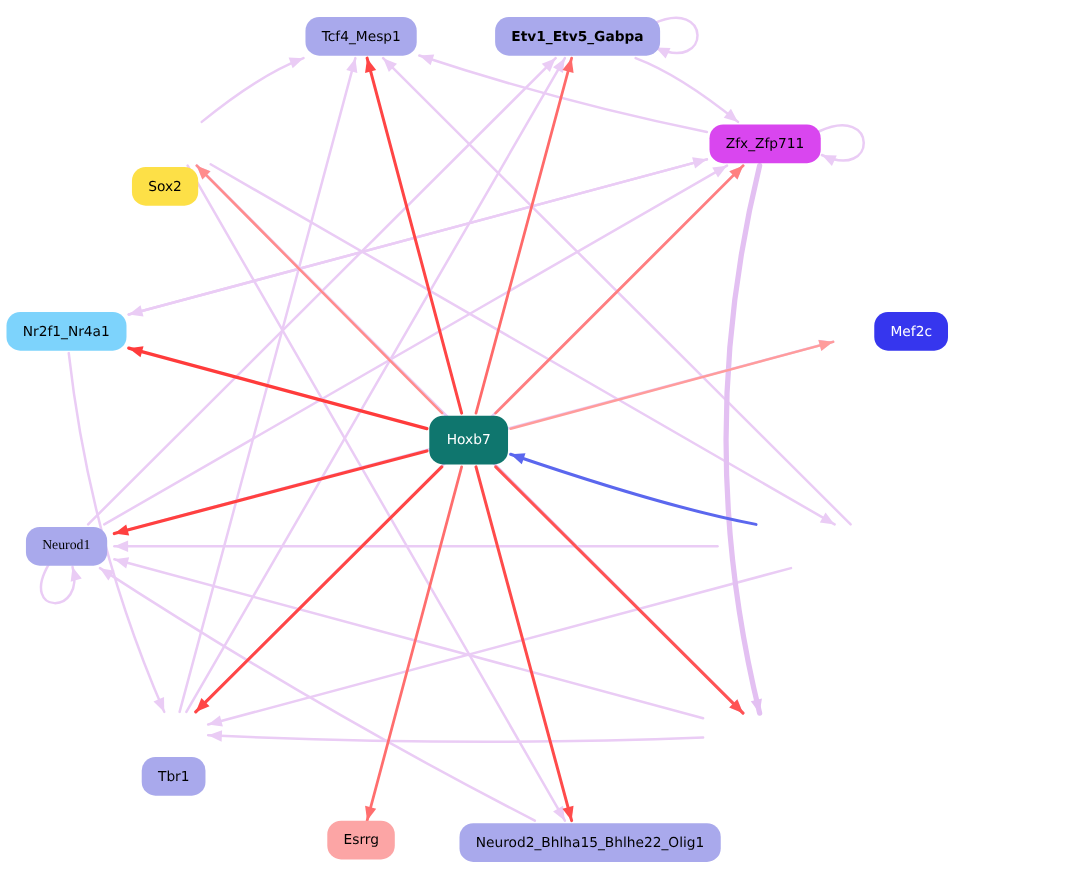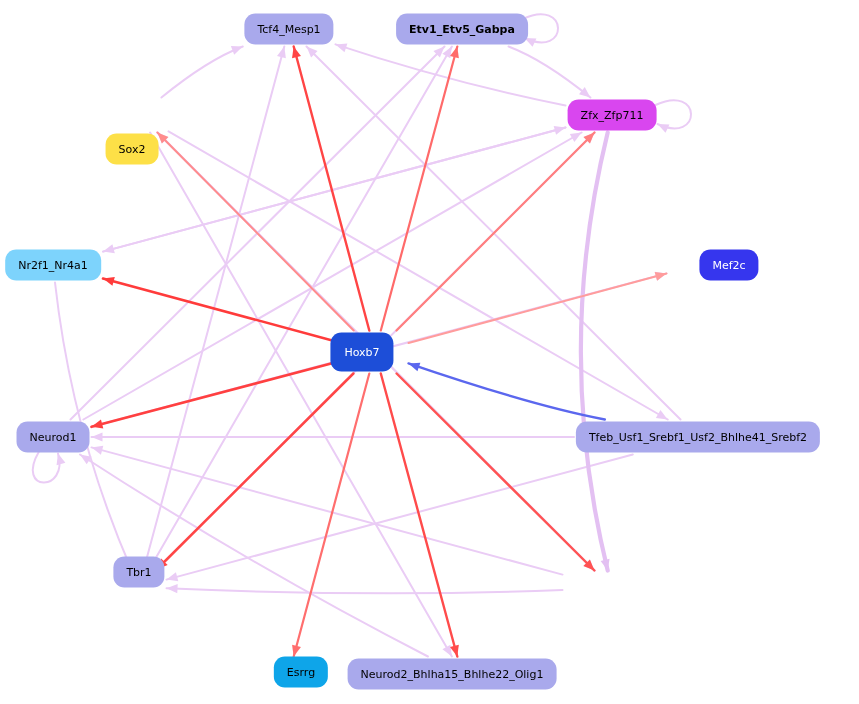--- a/index.html
+++ b/index.html
@@ -107,20 +107,19 @@
       <path d="M 604.8 419.5 Q 533.4 406.1 408.5 363.4" stroke="#5b67ee" stroke-width="2.4" fill="none" stroke-linecap="round"></path>
       <polygon points="408.5,363.43931083246093 420.3963162571319,362.6407749783503 417.42332613638183,371.34717088836516" fill="#5b67ee"></polygon>
     </svg>
   <div id="node-layer">
       <div class="node" style="left: 289px; top: 29px; background: rgb(169, 169, 236); color: rgb(0, 0, 0);"><span>Tcf4_Mesp1</span></div>
       <div class="node" style="left: 462px; top: 29px; background: rgb(169, 169, 236); color: rgb(0, 0, 0); font-weight: bold;"><span>Etv1_Etv5_Gabpa</span></div>
       <div class="node" style="left: 132px; top: 115px; background: #fde047; color: rgb(0, 0, 0); margin-top: 34px;"><span>Sox2</span></div>
       <div class="node" style="left: 612px; top: 115px; background: #d946ef; color: rgb(0, 0, 0);"><span>Zfx_Zfp711</span></div>
       <div class="node" style="left: 53px; top: 265px; background: #7dd3fc; color: rgb(0, 0, 0);"><span>Nr2f1_Nr4a1</span></div>
       <div class="node" style="left: 698px; top: 265px; background: rgb(54, 54, 238); color: rgb(255, 255, 255); margin-left: 31px;"><span>Mef2c</span></div>
-      <div class="node" style="left: 362px; top: 352px; background: #1d4ed8; color: rgb(255, 255, 255); padding: 14px;"><span>Hoxb7</span></div>
-      <div class="node" style="left: 698px; top: 437px; background: rgb(169, 169, 236); color: rgb(0, 0, 0);"><span>Tfeb_Usf1_Srebf1_Usf2_Bhlhe41_Srebf2</span></div>
-      <div class="node" style="left: 53px; top: 437px; background: rgb(169, 169, 236); color: rgb(0, 0, 0);"><span>Neurod1</span></div>
-      <div class="node" style="left: 139px; top: 572px; background: rgb(169, 169, 236); color: rgb(0, 0, 0);"><span>Tbr1</span></div>
-      <div class="node" style="left: 289px; top: 672px; background: #0ea5e9; color: rgb(0, 0, 0); margin-left: 12px;"><span>Esrrg</span></div>
-      <div class="node" style="left: 452px; top: 674px; background: rgb(169, 169, 236); color: rgb(0, 0, 0); text-align: right;"><span>Neurod2_Bhlha15_Bhlhe22_Olig1</span></div>
+      <div class="node" style="left: 375px; top: 352px; background: #0f766e; color: rgb(255, 255, 255); padding: 14px;"><span>Hoxb7</span></div>
+      <div class="node" style="left: 53px; top: 437px; background: rgb(169, 169, 236); color: rgb(0, 0, 0); font-family: Liberation Serif, serif;"><span>Neurod1</span></div>
+      <div class="node" style="left: 139px; top: 621px; background: rgb(169, 169, 236); color: rgb(0, 0, 0);"><span>Tbr1</span></div>
+      <div class="node" style="left: 289px; top: 672px; background: #fca5a5; color: rgb(0, 0, 0);"><span>Esrrg</span></div>
+      <div class="node" style="left: 472px; top: 674px; background: rgb(169, 169, 236); color: rgb(0, 0, 0); text-align: right;"><span>Neurod2_Bhlha15_Bhlhe22_Olig1</span></div>
     </div>
 </div>
 
 </body></html>

